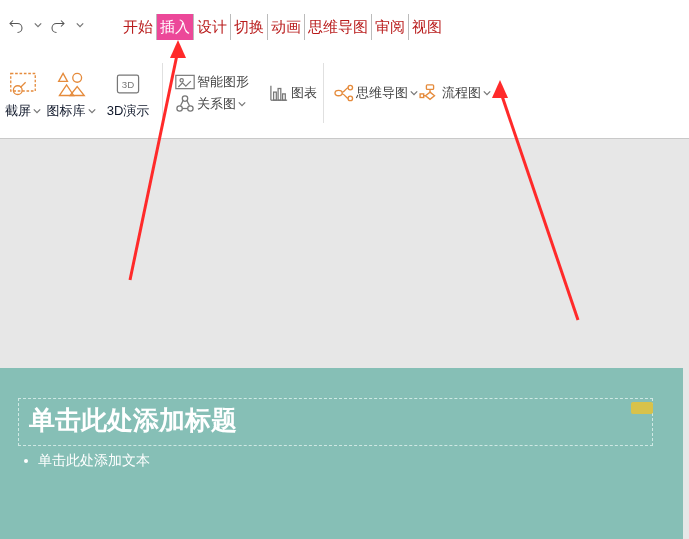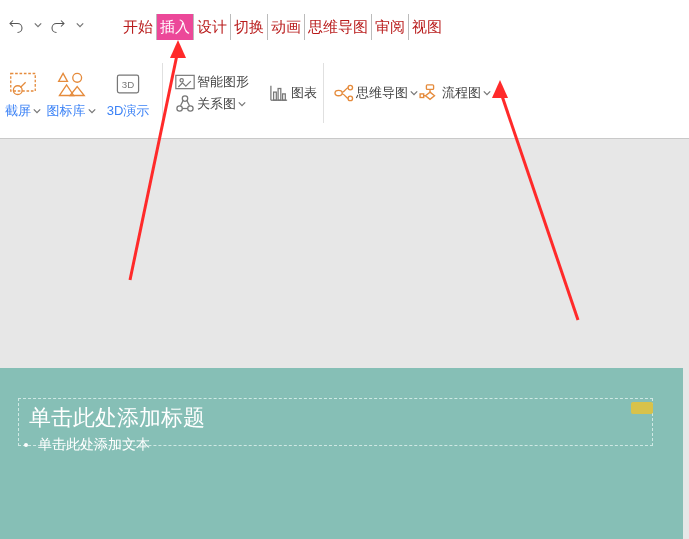--- a/index.html
+++ b/index.html
@@ -7,32 +7,32 @@
   .top{position:absolute;left:0;top:0;right:0;height:138px;background:#fff;border-bottom:1px solid #c9c9c9}
   .qat{position:absolute;left:0;top:0;height:50px;display:flex;align-items:center}
   .qbtn{width:28px;height:28px;border-radius:4px;display:flex;align-items:center;justify-content:center;margin:0 2px;color:#555}
   .qbtn svg{stroke:#555;fill:none;stroke-width:1.4}
   .tabs{position:absolute;left:120px;top:14px;display:flex;align-items:center;height:26px}
   .tab{font-size:15px;color:#b91c1c;padding:2px 3px;border-left:1px solid #bbb;line-height:22px}
   .tab:first-child{border-left:none}
   .tab.active{background:#ec4899;color:#fff}
   .ribbon{position:absolute;left:0;top:50px;right:0;height:86px;display:flex;align-items:center;padding-left:4px}
   .col{display:flex;flex-direction:column;align-items:center;justify-content:center;height:80px}
-  .col .lbl{font-size:13px;color:#3b82f6;margin-top:0;display:flex;align-items:center}
+  .col .lbl{font-size:13px;color:#0f172a;margin-top:0;display:flex;align-items:center}
   .col .ic{height:36px;display:flex;align-items:center;justify-content:center}
   .dd{margin-left:2px}
   .small-row{display:flex;align-items:center;font-size:13px;color:#444;margin:2px 0}
   .small-row .si{width:24px;display:flex;justify-content:center}
   .or svg{stroke:#e58b3c;fill:none;stroke-width:1.5}
   .gr svg{stroke:#777;fill:none;stroke-width:1.4}
   .canvas{position:absolute;left:0;right:0;top:148px;bottom:0;background:#e7e7e7}
   .slide{position:absolute;left:0;top:220px;width:683px;height:173px;background:#86bfb6}
   .title-box{position:absolute;left:18px;top:30px;right:30px;height:46px;border:1px dashed #cfe8e4}
-  .title-txt{font-size:22px;font-weight:400;color:#fff;padding:4px 10px}
-  .bul{position:absolute;left:24px;top:68px;color:#fff;font-size:14px;display:flex;align-items:center}
+  .title-txt{font-size:26px;font-weight:700;color:#fff;padding:4px 10px}
+  .bul{position:absolute;left:24px;top:84px;color:#fff;font-size:14px;display:flex;align-items:center}
   .bul .dot{width:4px;height:4px;border-radius:50%;background:#fff;margin-right:10px}
   .ycap{position:absolute;right:30px;top:34px;width:22px;height:12px;background:#d8c24a;border-radius:2px}
   .arrow{position:absolute;pointer-events:none}
   .sep{width:1px;height:60px;background:#e0e0e0;margin:0 6px}
   svg.dd{width:8px;height:8px}
   svg.dd path{stroke:#777;fill:none;stroke-width:1.6}
 </style>
 </head>
 <body>
 

